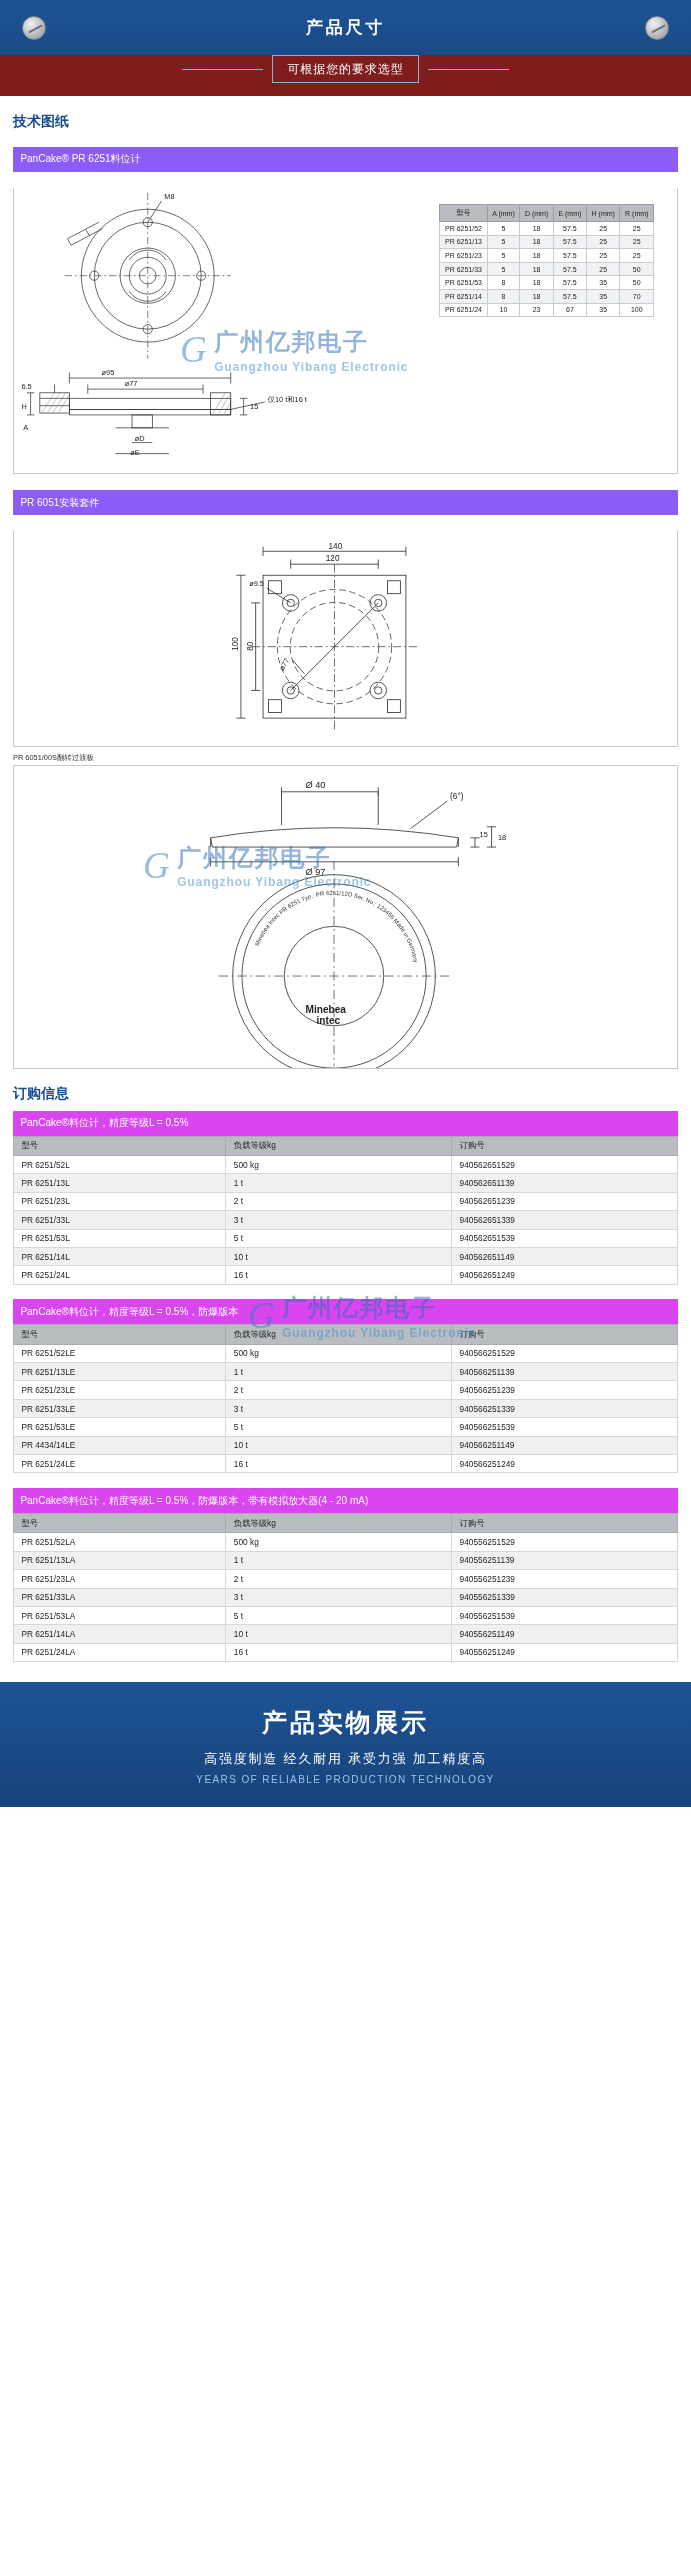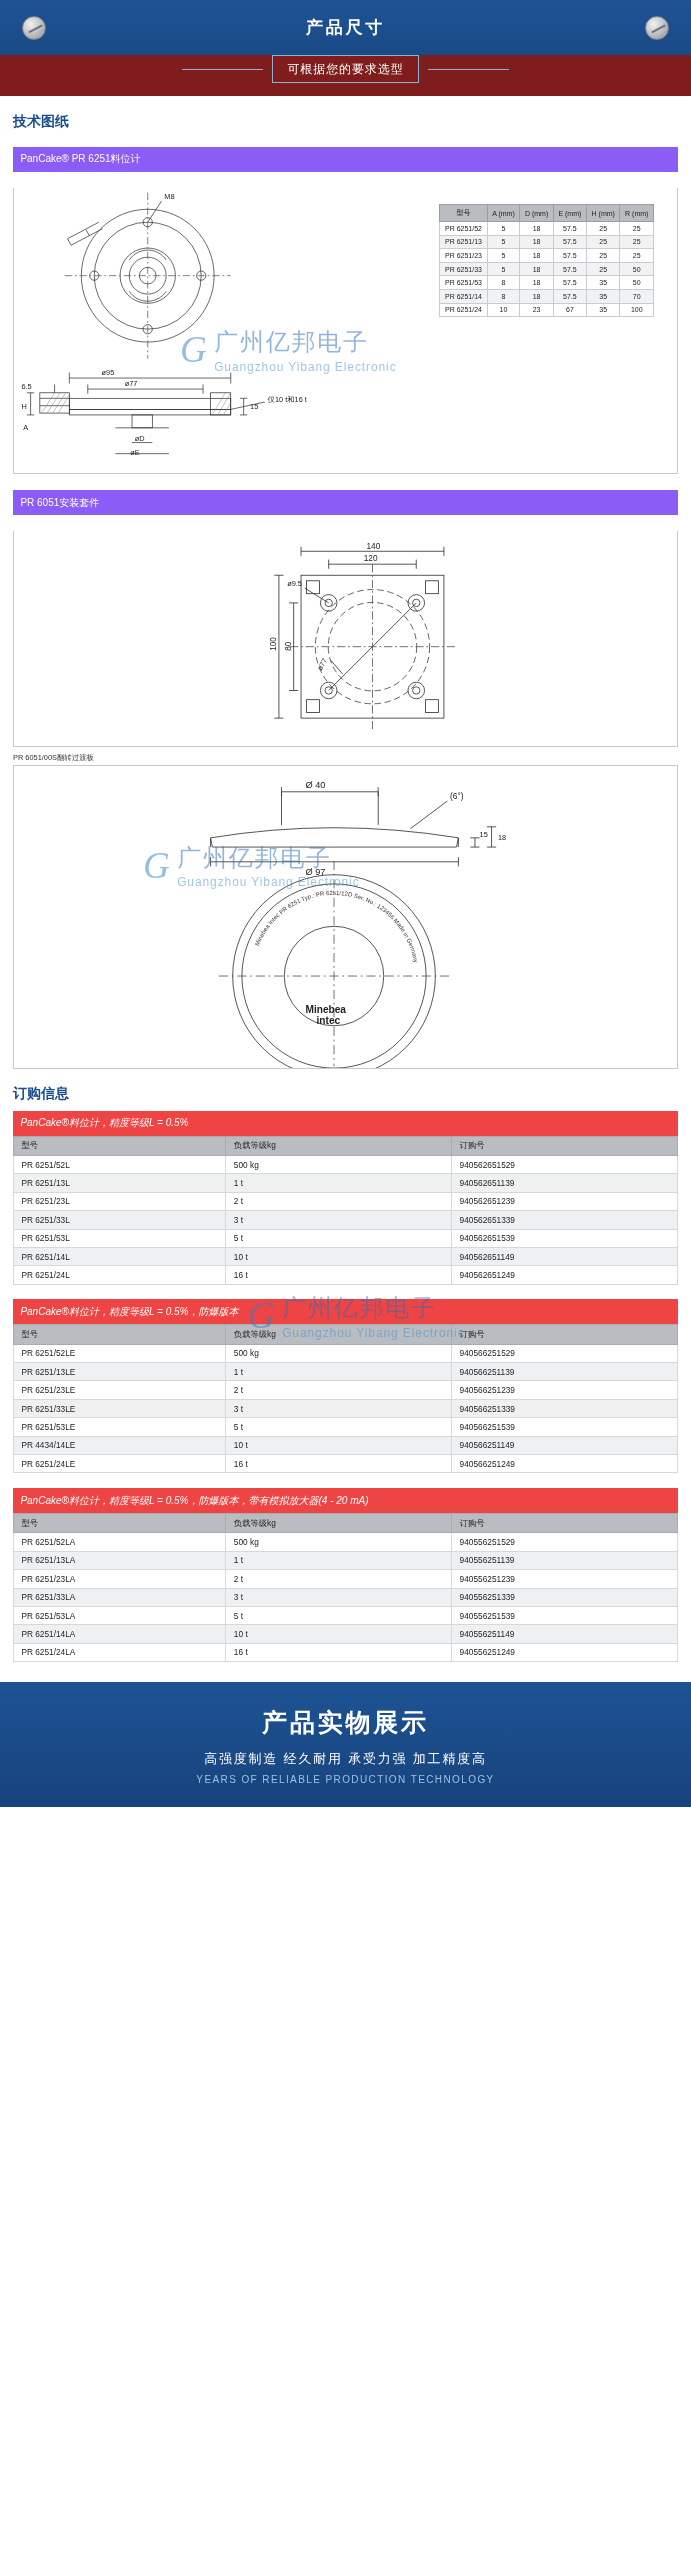--- a/index.html
+++ b/index.html
@@ -115,25 +115,24 @@
     border: 0.9px solid #c9ccd0;
     padding: 2.8px 4.6px;
     text-align: center;
   }
   .spec-table tr:nth-child(even) td { background: rgba(238,240,242,0.85); }
   .spec-table td.lbl { text-align: left; }
 
   
   .order-wrap { margin: 0 13px 14.7px 13px; }
   .order-head {
-    background: #ef4444;
+    background: #d946ef;
     color: #fff;
     font-size: 10px;
     padding: 5.5px 7.4px;
-    font-style: italic;
   }
   table.order {
     width: 100%;
     border-collapse: collapse;
     font-size: 8.3px;
   }
   table.order th {
     background: #b9bcc0;
     color: #1d1d1d;
     font-weight: normal;
@@ -150,31 +149,32 @@
 
   
   .wm {
     position: absolute;
     pointer-events: none;
     opacity: .5;
     user-select:none;
   }
   .wm .wm-cn {
     font-size: 24px;
-    font-weight: normal;
+    font-weight: bold;
     color: #2b6cb5;
     letter-spacing: 1.8px;
     white-space: nowrap;
   }
   .wm .wm-en {
     font-size: 12px;
     color: #3c8fd0;
     letter-spacing: 0.9px;
     white-space: nowrap;
     margin-top: 1.8px;
+    font-weight: bold;
   }
   .wm .wm-logo {
     font-size: 37px;
     color: #2f7fc4;
     font-family: "Liberation Serif", serif;
     font-style: italic;
     line-height: 1;
   }
   .wm-row { display:flex; align-items:center; gap:7.4px; }
 
@@ -395,21 +395,21 @@
         <div>
           <div class="wm-cn">广州亿邦电子</div>
           <div class="wm-en">Guangzhou Yibang Electronic</div>
         </div>
       </div>
     </div>
   </div>
 
   <div class="blue-bar" style="margin-top:16.6px;">PR 6051安装套件</div>
 
-  <div class="drawbox" style="height:216px;padding-left:38px;">
+  <div class="drawbox" style="height:216px;">
     <svg width="664" height="212" viewBox="0 0 720 230">
       <g stroke="#333" fill="none" stroke-width="0.9">
 
         <rect x="270" y="48" width="155" height="155"></rect>
 
         <circle cx="347.5" cy="125.5" r="62" stroke-dasharray="7 4" stroke="#444"></circle>
         <circle cx="347.5" cy="125.5" r="48" stroke-dasharray="7 4" stroke="#444"></circle>
 
         <g>
           <circle cx="300" cy="78" r="9"></circle>

